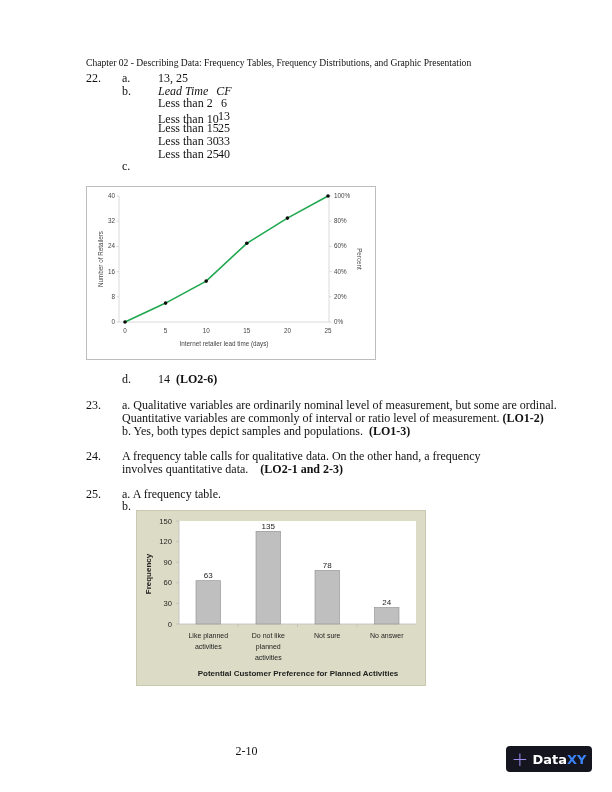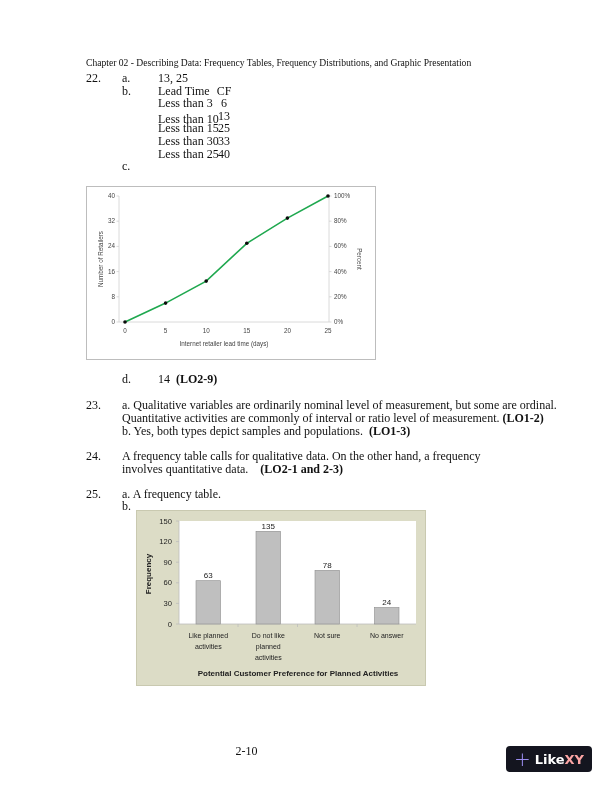--- a/index.html
+++ b/index.html
@@ -2,44 +2,44 @@
 <html><head>
 <meta charset="utf-8">
 <style>
   html, body { margin: 0; padding: 0; }
   body { width: 612px; height: 792px; background: #ffffff; position: relative; overflow: hidden;
          font-family: "Liberation Serif", serif; color: #111; }
   .abs { position: absolute; white-space: nowrap; }
   .hdr { font-size: 9.6px; left: 86px; top: 37px; margin-top: 20px; }
   .t { font-size: 12px; line-height: 12.6px; }
   .b { font-weight: bold; }
-  .i { }
+  .i { font-style: italic; }
   .cf { text-align: center; width: 30px; }
   .chart-box { position: absolute; border: 1px solid #bdbdbd; background: #fff; }
   .badge { position: absolute; left: 506px; top: 746px; width: 86px; height: 26px; background: #14151f;
            border-radius: 4px; display: flex; align-items: center; justify-content: center; gap: 4px; }
   .badge .plus { color: #9a8cf0; font-family: "DejaVu Sans", sans-serif; font-size: 20px; line-height: 20px; font-weight: 300; }
   .badge .txt { font-family: "DejaVu Sans", sans-serif; font-weight: bold; font-size: 13px; color: #fff; }
-  .badge .xy { color: #fca5a5; }
+  .badge .xy { color: #3b82f6; }
 </style>
 </head>
 <body>
 
 <div class="abs hdr">Chapter 02 - Describing Data: Frequency Tables, Frequency Distributions, and Graphic Presentation</div>
 
 <div class="abs t" style="left:86px;top:72px">22.</div>
 <div class="abs t" style="left:122px;top:72px">a.</div>
 <div class="abs t" style="left:158px;top:72px">13, 25</div>
 
 <div class="abs t" style="left:122px;top:84.6px">b.</div>
 <div class="abs t i" style="left:158px;top:84.6px">Lead Time</div>
 <div class="abs t i cf" style="left:209px;top:84.6px">CF</div>
 
 <div>
-  <div class="abs t" style="left:158px;top:97.2px">Less than 3</div>
+  <div class="abs t" style="left:158px;top:97.2px">Less than 2</div>
   <div class="abs t cf" style="left:209px;top:97.2px">6</div>
   <div class="abs t" style="left:158px;top:113px">Less than 10</div>
   <div class="abs t cf" style="left:209px;top:109.8px">13</div>
   <div class="abs t" style="left:158px;top:122.4px">Less than 15</div>
   <div class="abs t cf" style="left:209px;top:122.4px">25</div>
   <div class="abs t" style="left:158px;top:135px">Less than 30</div>
   <div class="abs t cf" style="left:209px;top:135px">33</div>
   <div class="abs t" style="left:158px;top:147.6px">Less than 25</div>
   <div class="abs t cf" style="left:209px;top:147.6px">40</div>
 </div>
@@ -105,25 +105,25 @@
         <circle cx="205.2" cy="280.1" r="1.8"></circle>
           <circle cx="245.8" cy="242.3" r="1.8"></circle>
         <circle cx="286.4" cy="217.1" r="1.8"></circle>
           <circle cx="327" cy="195" r="1.8"></circle>
       </g>
     </g>
   </svg>
 </div>
 
 <div class="abs t" style="left:122px;top:373px">d.</div>
-<div class="abs t" style="left:158px;top:373px"><span>14</span>&nbsp;&nbsp;<span class="b">(LO2-9)</span></div>
+<div class="abs t" style="left:158px;top:373px"><span>14</span>&nbsp;&nbsp;<span class="b">(LO2-6)</span></div>
 
 <div class="abs t" style="left:86px;top:399px">23.</div>
 <div class="abs t" style="left:122px;top:399px">a.  Qualitative variables are ordinarily nominal level of measurement, but some are ordinal.</div>
-<div class="abs t" style="left:122px;top:412px"><span>Quantitative activities are commonly of interval or ratio level of measurement.</span> <span class="b">(LO1-2)</span></div>
+<div class="abs t" style="left:122px;top:412px"><span>Quantitative variables are commonly of interval or ratio level of measurement.</span> <span class="b">(LO1-2)</span></div>
 <div class="abs t" style="left:122px;top:425px"><span>b.  Yes, both types depict samples and populations.</span>&nbsp;&nbsp;<span class="b">(LO1-3)</span></div>
 
 <div class="abs t" style="left:86px;top:450px">24.</div>
 <div class="abs t" style="left:122px;top:450px">A frequency table calls for qualitative data.  On the other hand, a frequency</div>
 <div class="abs t" style="left:122px;top:463px"><span>involves quantitative data.</span>&nbsp;&nbsp;&nbsp;&nbsp;<span class="b">(LO2-1 and 2-3)</span></div>
 
 <div class="abs t" style="left:86px;top:488px">25.</div>
 <div class="abs t" style="left:122px;top:488px">a.  A frequency table.</div>
 <div class="abs t" style="left:122px;top:500px">b.</div>
 
@@ -177,14 +177,14 @@
       </g>
       <text x="297" y="675" font-size="8" font-weight="bold" text-anchor="middle">Potential Customer Preference for Planned Activities</text>
     </g>
   </svg>
 </div>
 
 <div class="abs t" style="left:0;width:493px;text-align:center;top:745px">2-10</div>
 
 <div class="badge">
   <span class="plus">+</span>
-  <span class="txt"><span>Like</span><span class="xy">XY</span></span>
+  <span class="txt"><span>Data</span><span class="xy">XY</span></span>
 </div>
 
 </body></html>

